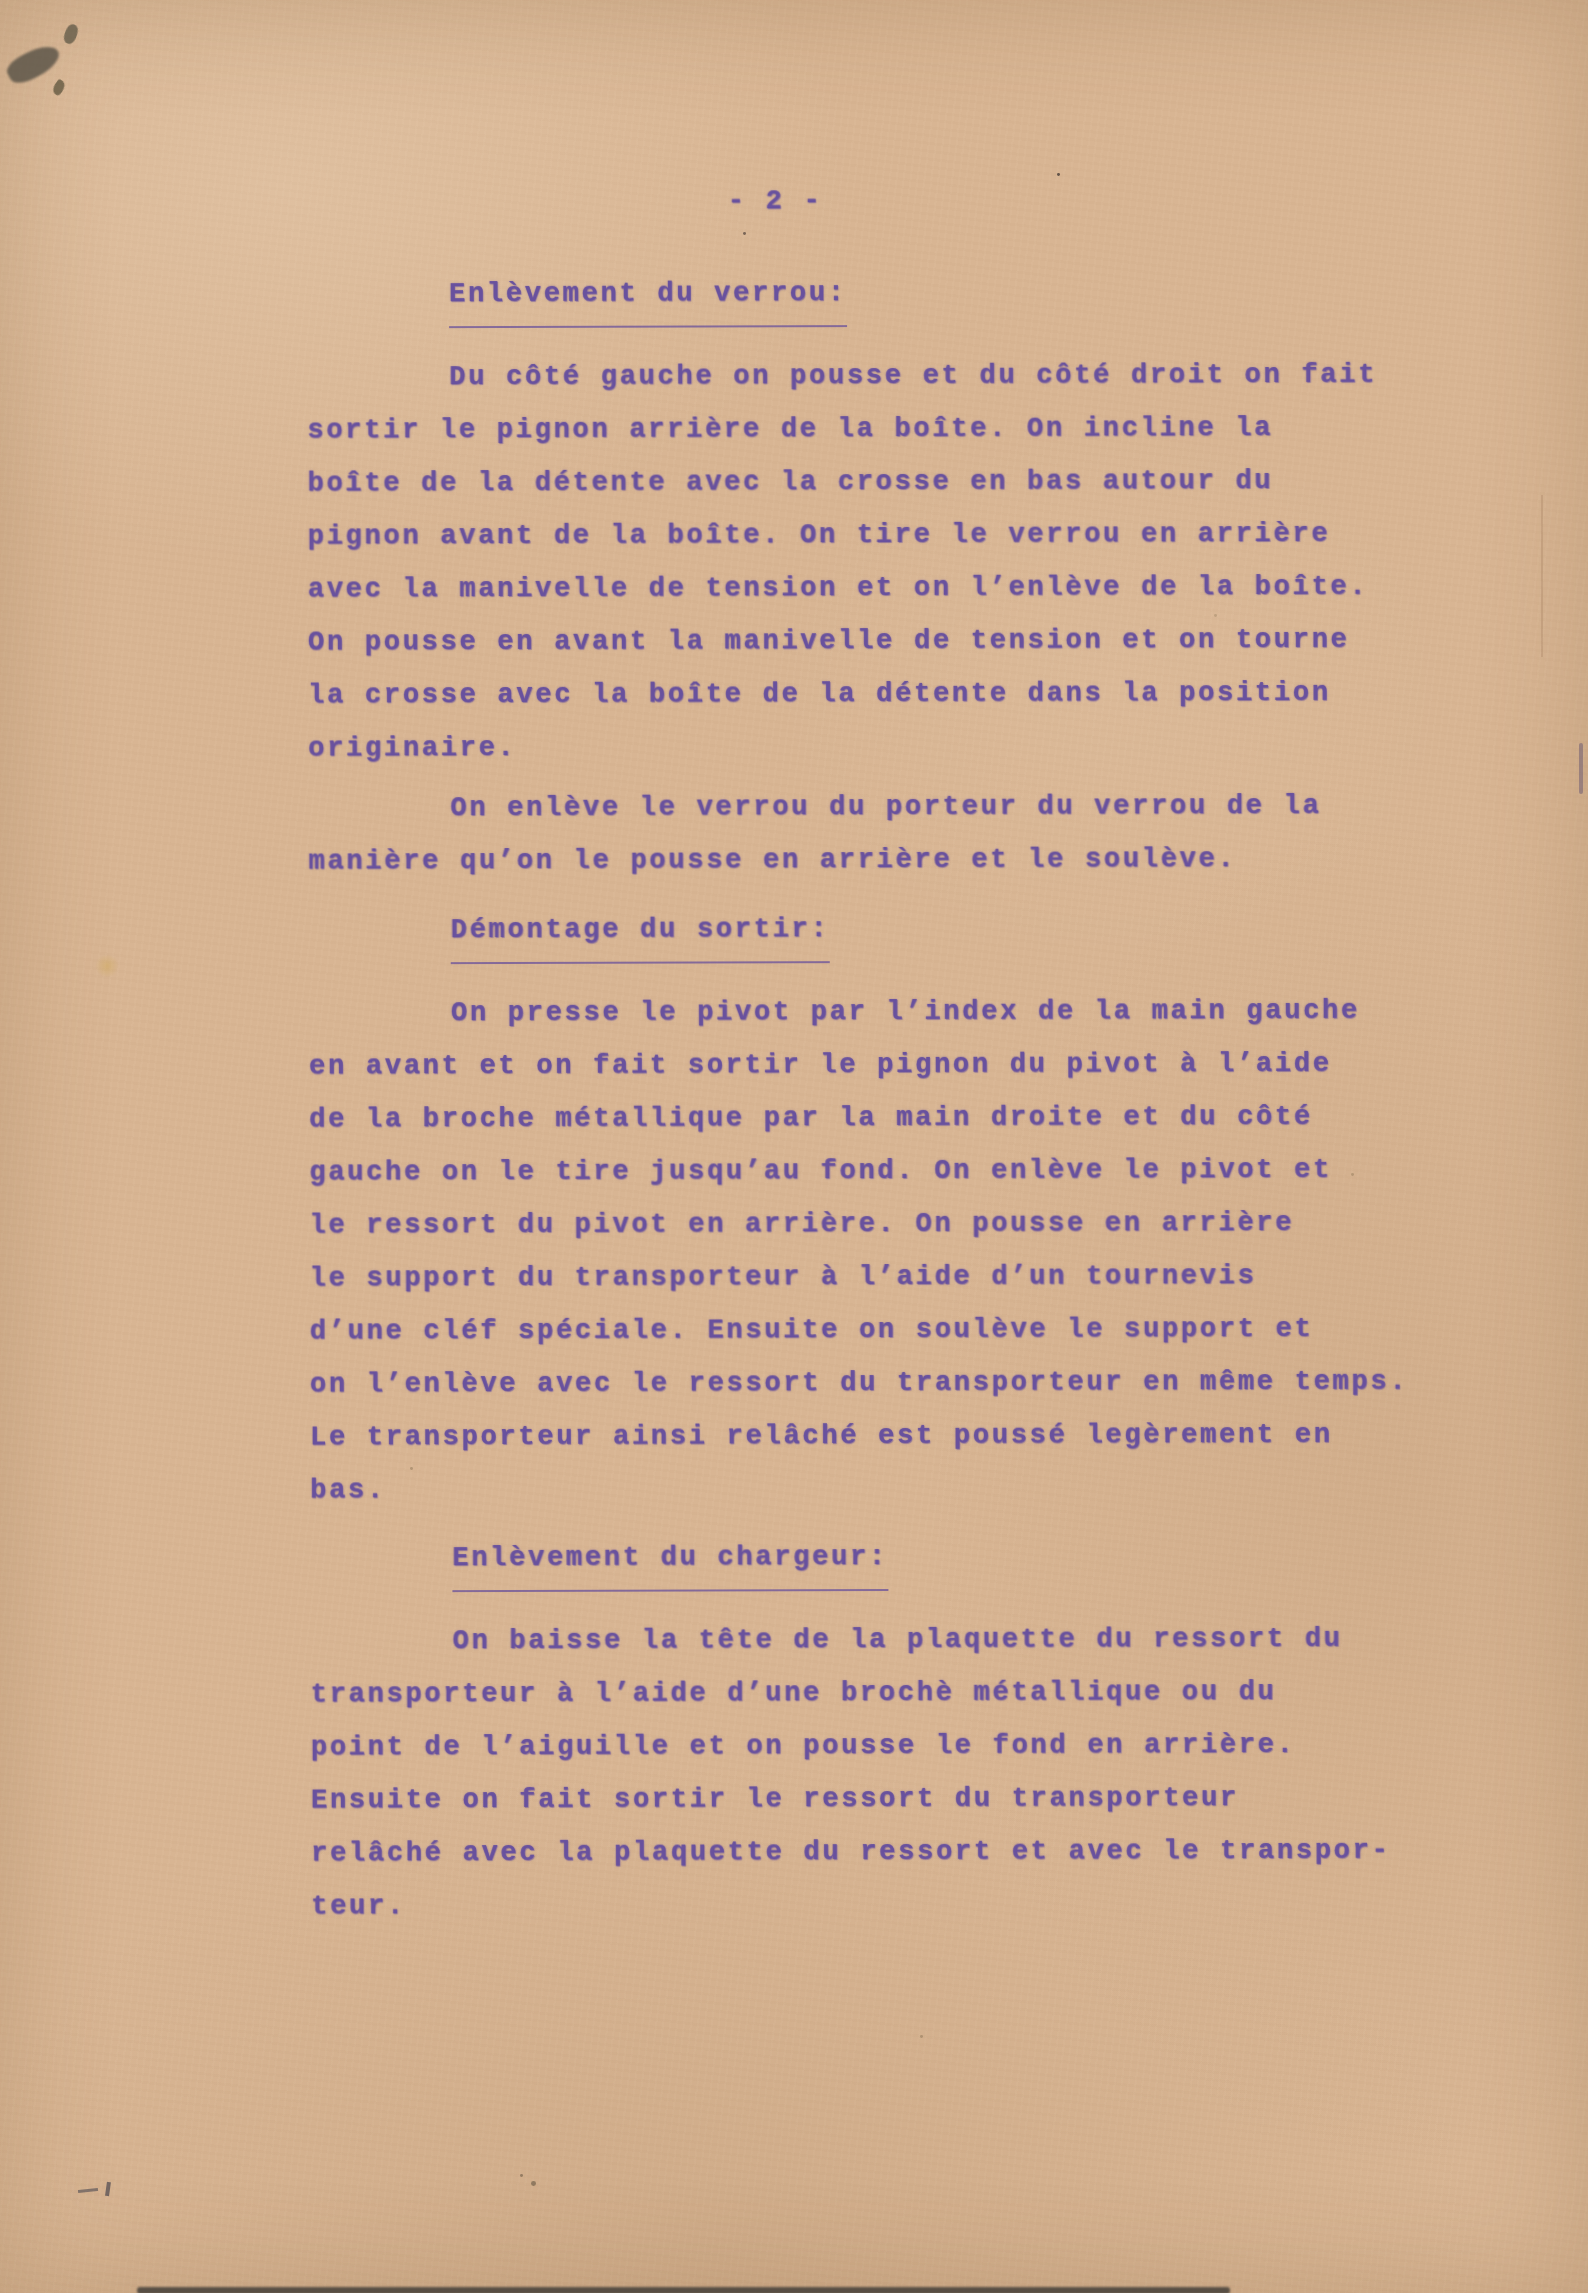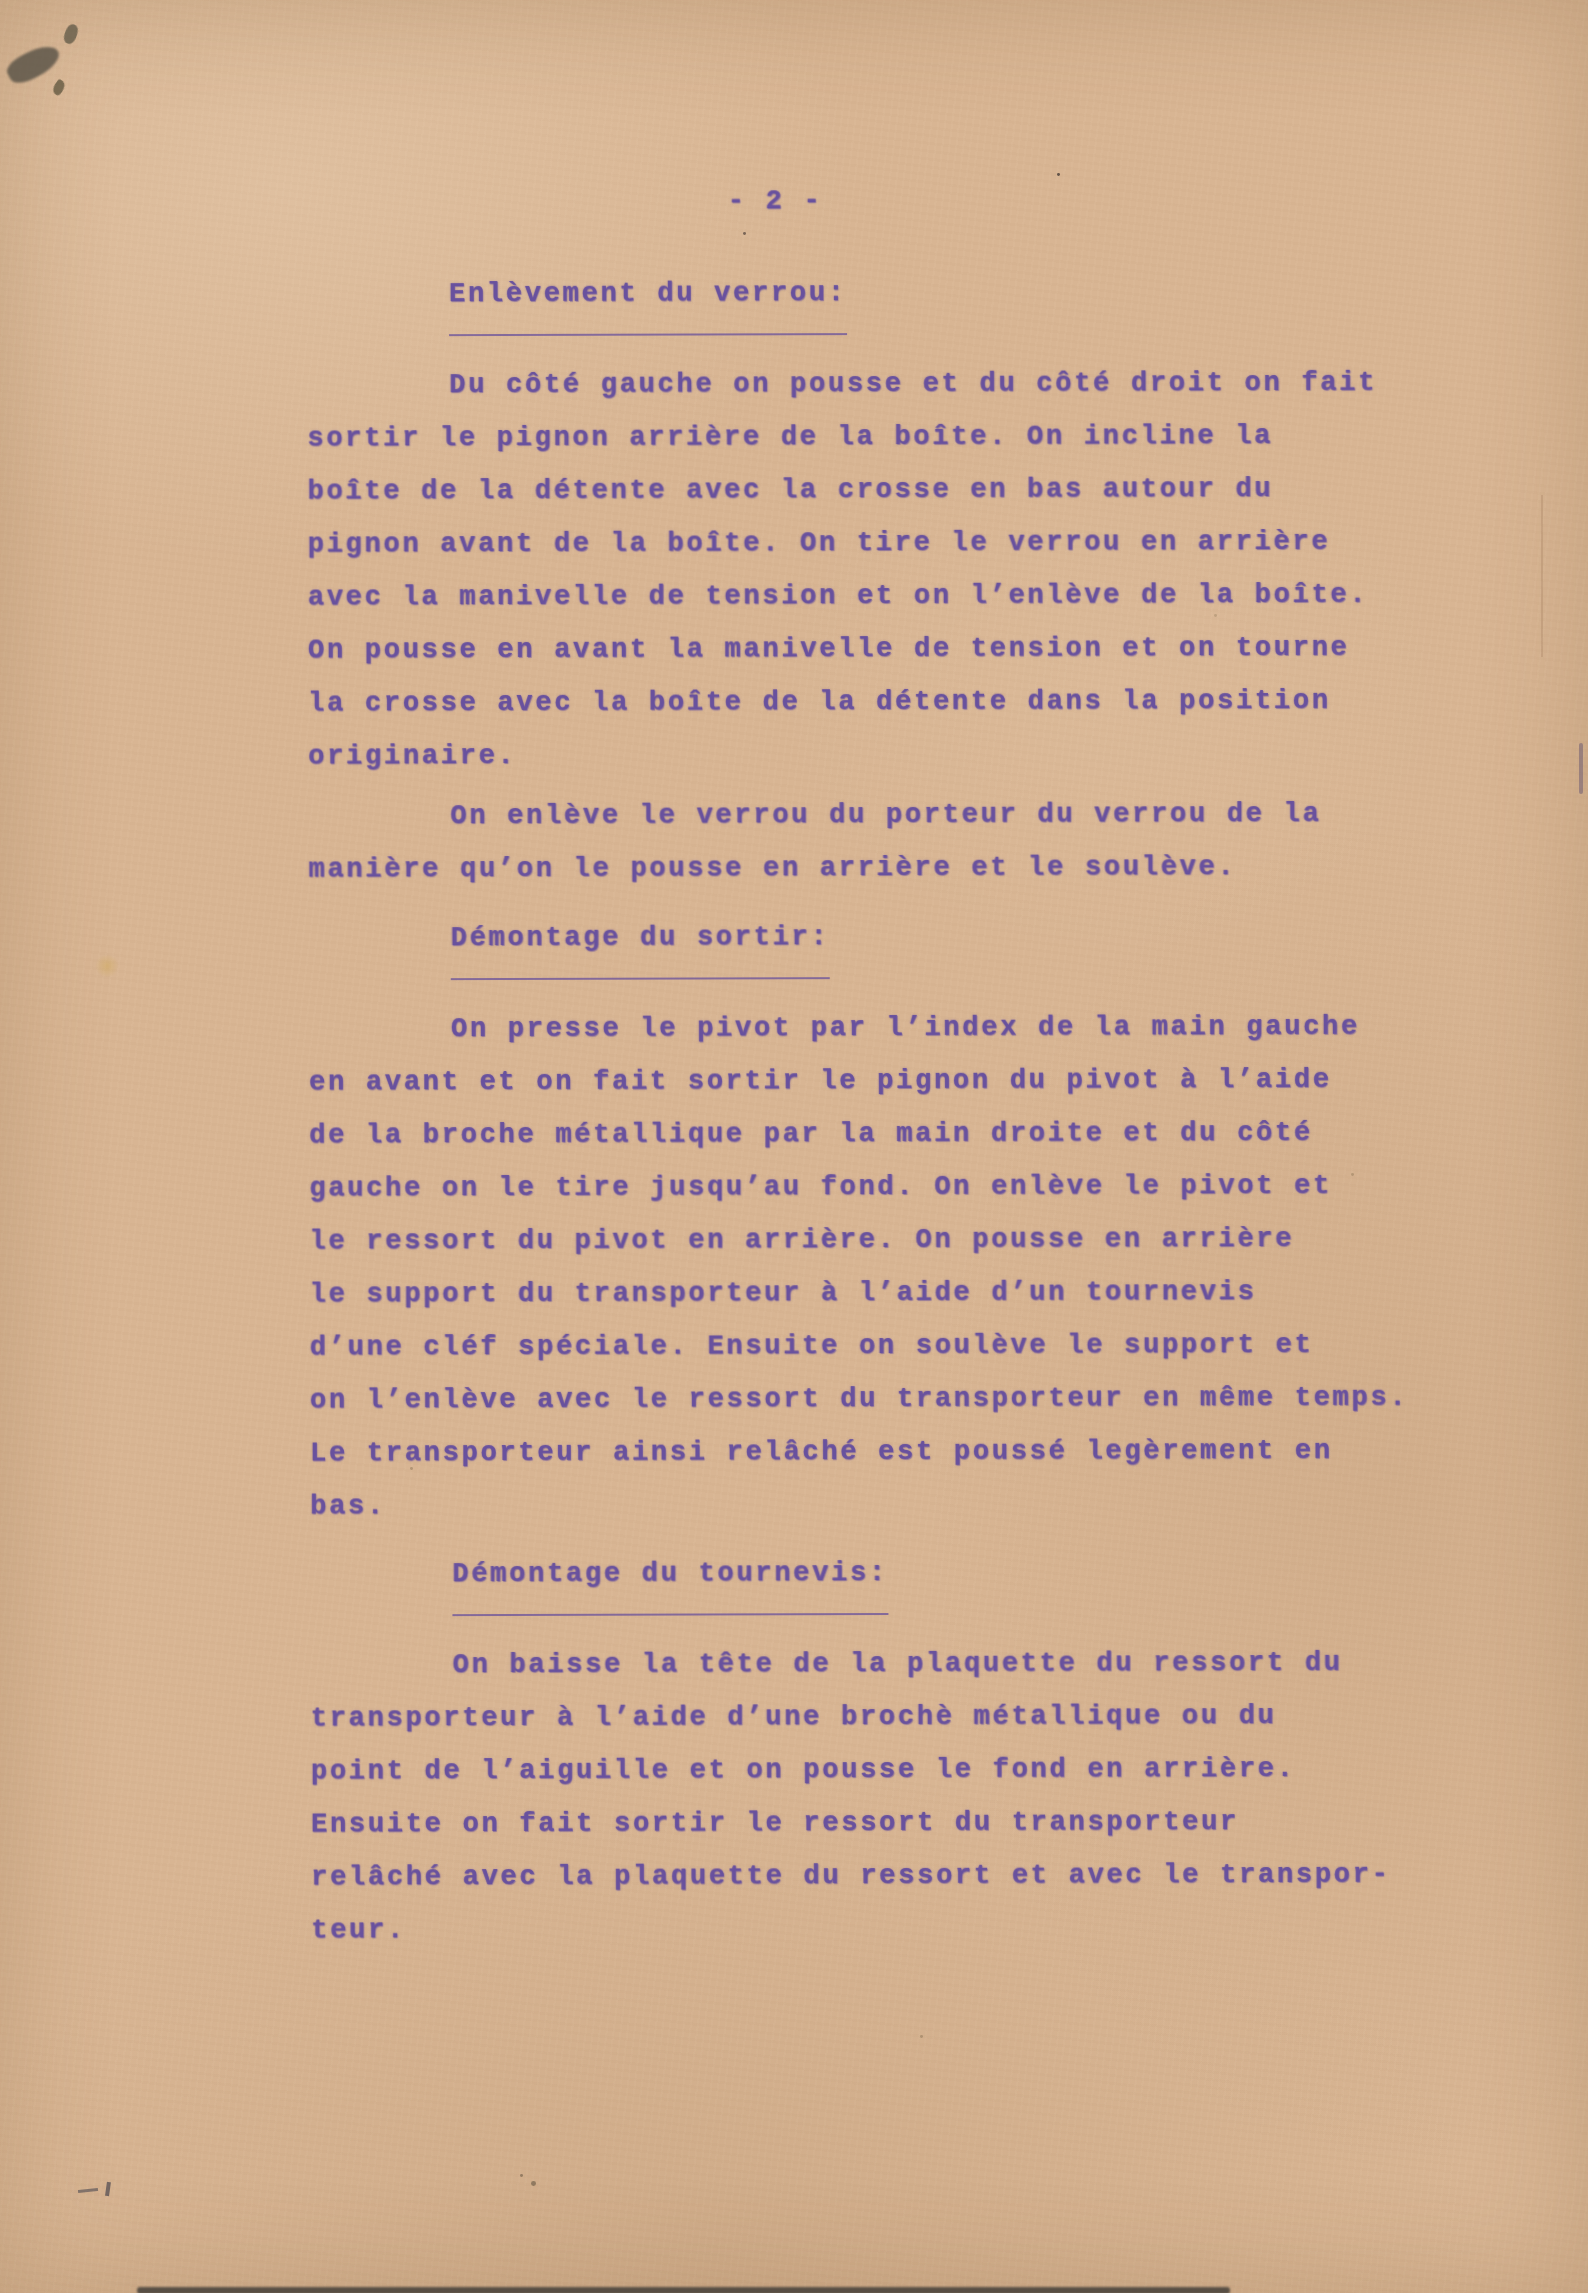--- a/index.html
+++ b/index.html
@@ -38,21 +38,21 @@
   }
   .pagenum {
     margin: 0 0 39px 421px;
     line-height: 53px; height: 53px;
     white-space: pre;
   }
   .heading-row { margin: 15.7px 0 21.6px 142px; line-height: 53px; }
   .heading {
     display: inline-block;
     border-bottom: 2.9px solid rgba(100,76,155,0.72);
-    padding-bottom: 14px;
+    padding-bottom: 6px;
     white-space: pre;
   }
   .para { margin: 0 0 7.8px 0; }
   .line { line-height: 53px; height: 53px; white-space: pre; }
   .line.first { padding-left: 142px; }
 
   
   .artifact { position: absolute; }
   .smudge-a {
     left: 5.9px; top: 51px; width: 55px; height: 25.5px;
@@ -161,21 +161,21 @@
         <div class="line">le support du transporteur à l’aide d’un tournevis</div>
         <div class="line">d’une cléf spéciale. Ensuite on soulève le support et</div>
         <div class="line">on l’enlève avec le ressort du transporteur en même temps.</div>
         <div class="line">Le transporteur ainsi relâché est poussé legèrement en</div>
         <div class="line">bas.</div>
       </div>
     </div>
 
     <div>
       <div class="heading-row">
-        <span class="heading">Démontage du tournevis:</span>
+        <span class="heading">Enlèvement du chargeur:</span>
       </div>
       <div class="para">
         <div class="line first">On baisse la tête de la plaquette du ressort du</div>
         <div class="line">transporteur à l’aide d’une brochè métallique ou du</div>
         <div class="line">point de l’aiguille et on pousse le fond en arrière.</div>
         <div class="line">Ensuite on fait sortir le ressort du transporteur</div>
         <div class="line">relâché avec la plaquette du ressort et avec le transpor-</div>
         <div class="line">teur.</div>
       </div>
     </div>

